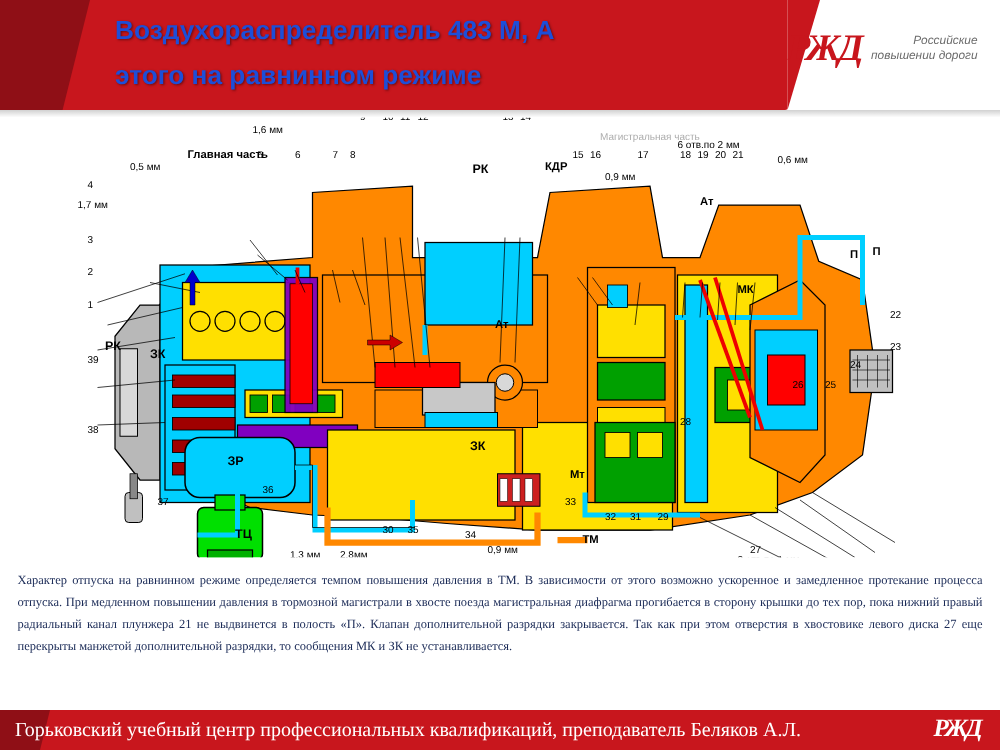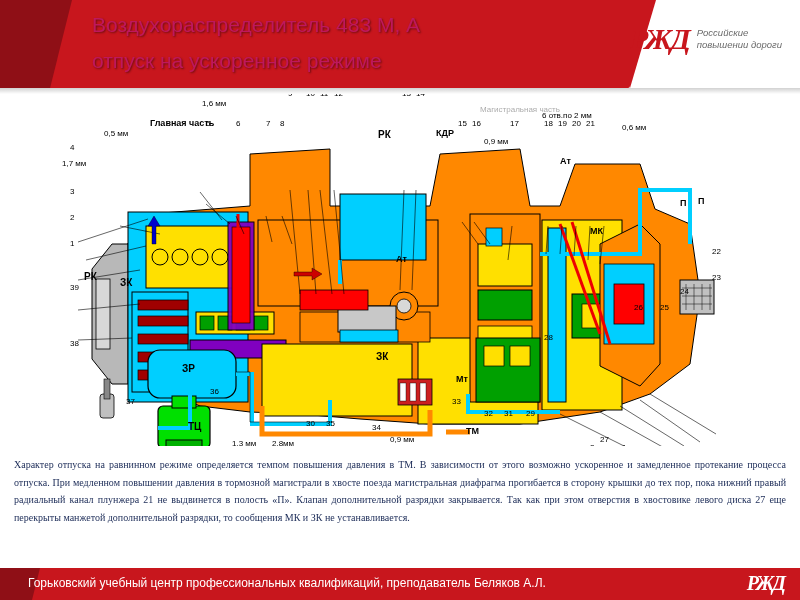--- a/index.html
+++ b/index.html
@@ -26,34 +26,34 @@
     border-right:26px solid transparent;
   }
   .header-dark{
     position:absolute;left:0;top:0;width:72px;height:88px;
     background:#8f0f16;
     transform:skewX(-14deg);
     transform-origin:top left;
   }
   .header-title{
     position:absolute;left:92px;top:10px;width:520px;
-    color:#be185d;font-size:21px;font-weight:normal;line-height:30px;
+    color:#1d4ed8;font-size:21px;font-weight:bold;line-height:30px;
     text-shadow:1px 1px 2px rgba(0,0,0,.45);
   }
   .header-title .l2{display:block;margin-top:6px;}
   .rzd-logo{
     position:absolute;right:18px;top:22px;
     display:flex;align-items:center;gap:8px;
   }
   .rzd-mark{
     color:#c8161d;font-size:30px;font-weight:bold;font-style:italic;
     font-family:"Liberation Serif", serif;letter-spacing:-2px;
   }
   .rzd-text{
-    color:#6b6b6b;font-size:9.5px;line-height:12px;font-style:italic;
+    color:#6b6b6b;font-size:9.5px;line-height:12px;font-style:italic;text-align:right;
   }
   .header-shadow{
     position:absolute;left:0;top:88px;width:800px;height:6px;
     background:linear-gradient(to bottom,rgba(0,0,0,.18),rgba(0,0,0,0));
   }
 
   
   .diagram{
     position:absolute;left:0;top:94px;width:800px;height:352px;
     background:#ffffff;
@@ -71,41 +71,41 @@
   
   .footer{
     position:absolute;left:0;bottom:0;width:800px;height:32px;
     background:#c8161d;
   }
   .footer-dark{
     position:absolute;left:0;top:0;width:40px;height:32px;
     background:#8f0f16;transform:skewX(-14deg);transform-origin:top left;
   }
   .footer-text{
-    position:absolute;left:28px;top:8px;
-    color:#ffffff;font-size:12px;
+    position:absolute;left:12px;top:8px;
+    color:#ffffff;font-size:16px;font-family:Liberation Serif, serif;
   }
   .footer-logo{
     position:absolute;right:16px;top:4px;
     color:#ffffff;font-size:20px;font-weight:bold;font-style:italic;
     font-family:"Liberation Serif", serif;letter-spacing:-2px;
   }
   .lbl{font-family:"Liberation Sans",sans-serif;font-size:8px;fill:#000;}
   .lbl-b{font-family:"Liberation Sans",sans-serif;font-size:9px;font-weight:bold;fill:#000;}
   .lbl-w{font-family:"Liberation Sans",sans-serif;font-size:10px;font-weight:bold;fill:#000;}
 </style>
 </head>
 <body>
 
 <div class="header">
   <div class="header-red"></div>
   <div class="header-dark"></div>
   <div class="header-title">
     <span>Воздухораспределитель  483 М, А</span>
-    <span class="l2">отпуск на ускоренное режиме</span>
+    <span class="l2">этого на равнинном режиме</span>
   </div>
   <div class="rzd-logo">
     <span class="rzd-mark">РЖД</span>
     <span class="rzd-text">
       <span>Российские</span><br>
       <span>повышении дороги</span>
     </span>
   </div>
   <div class="header-shadow"></div>
 </div>

